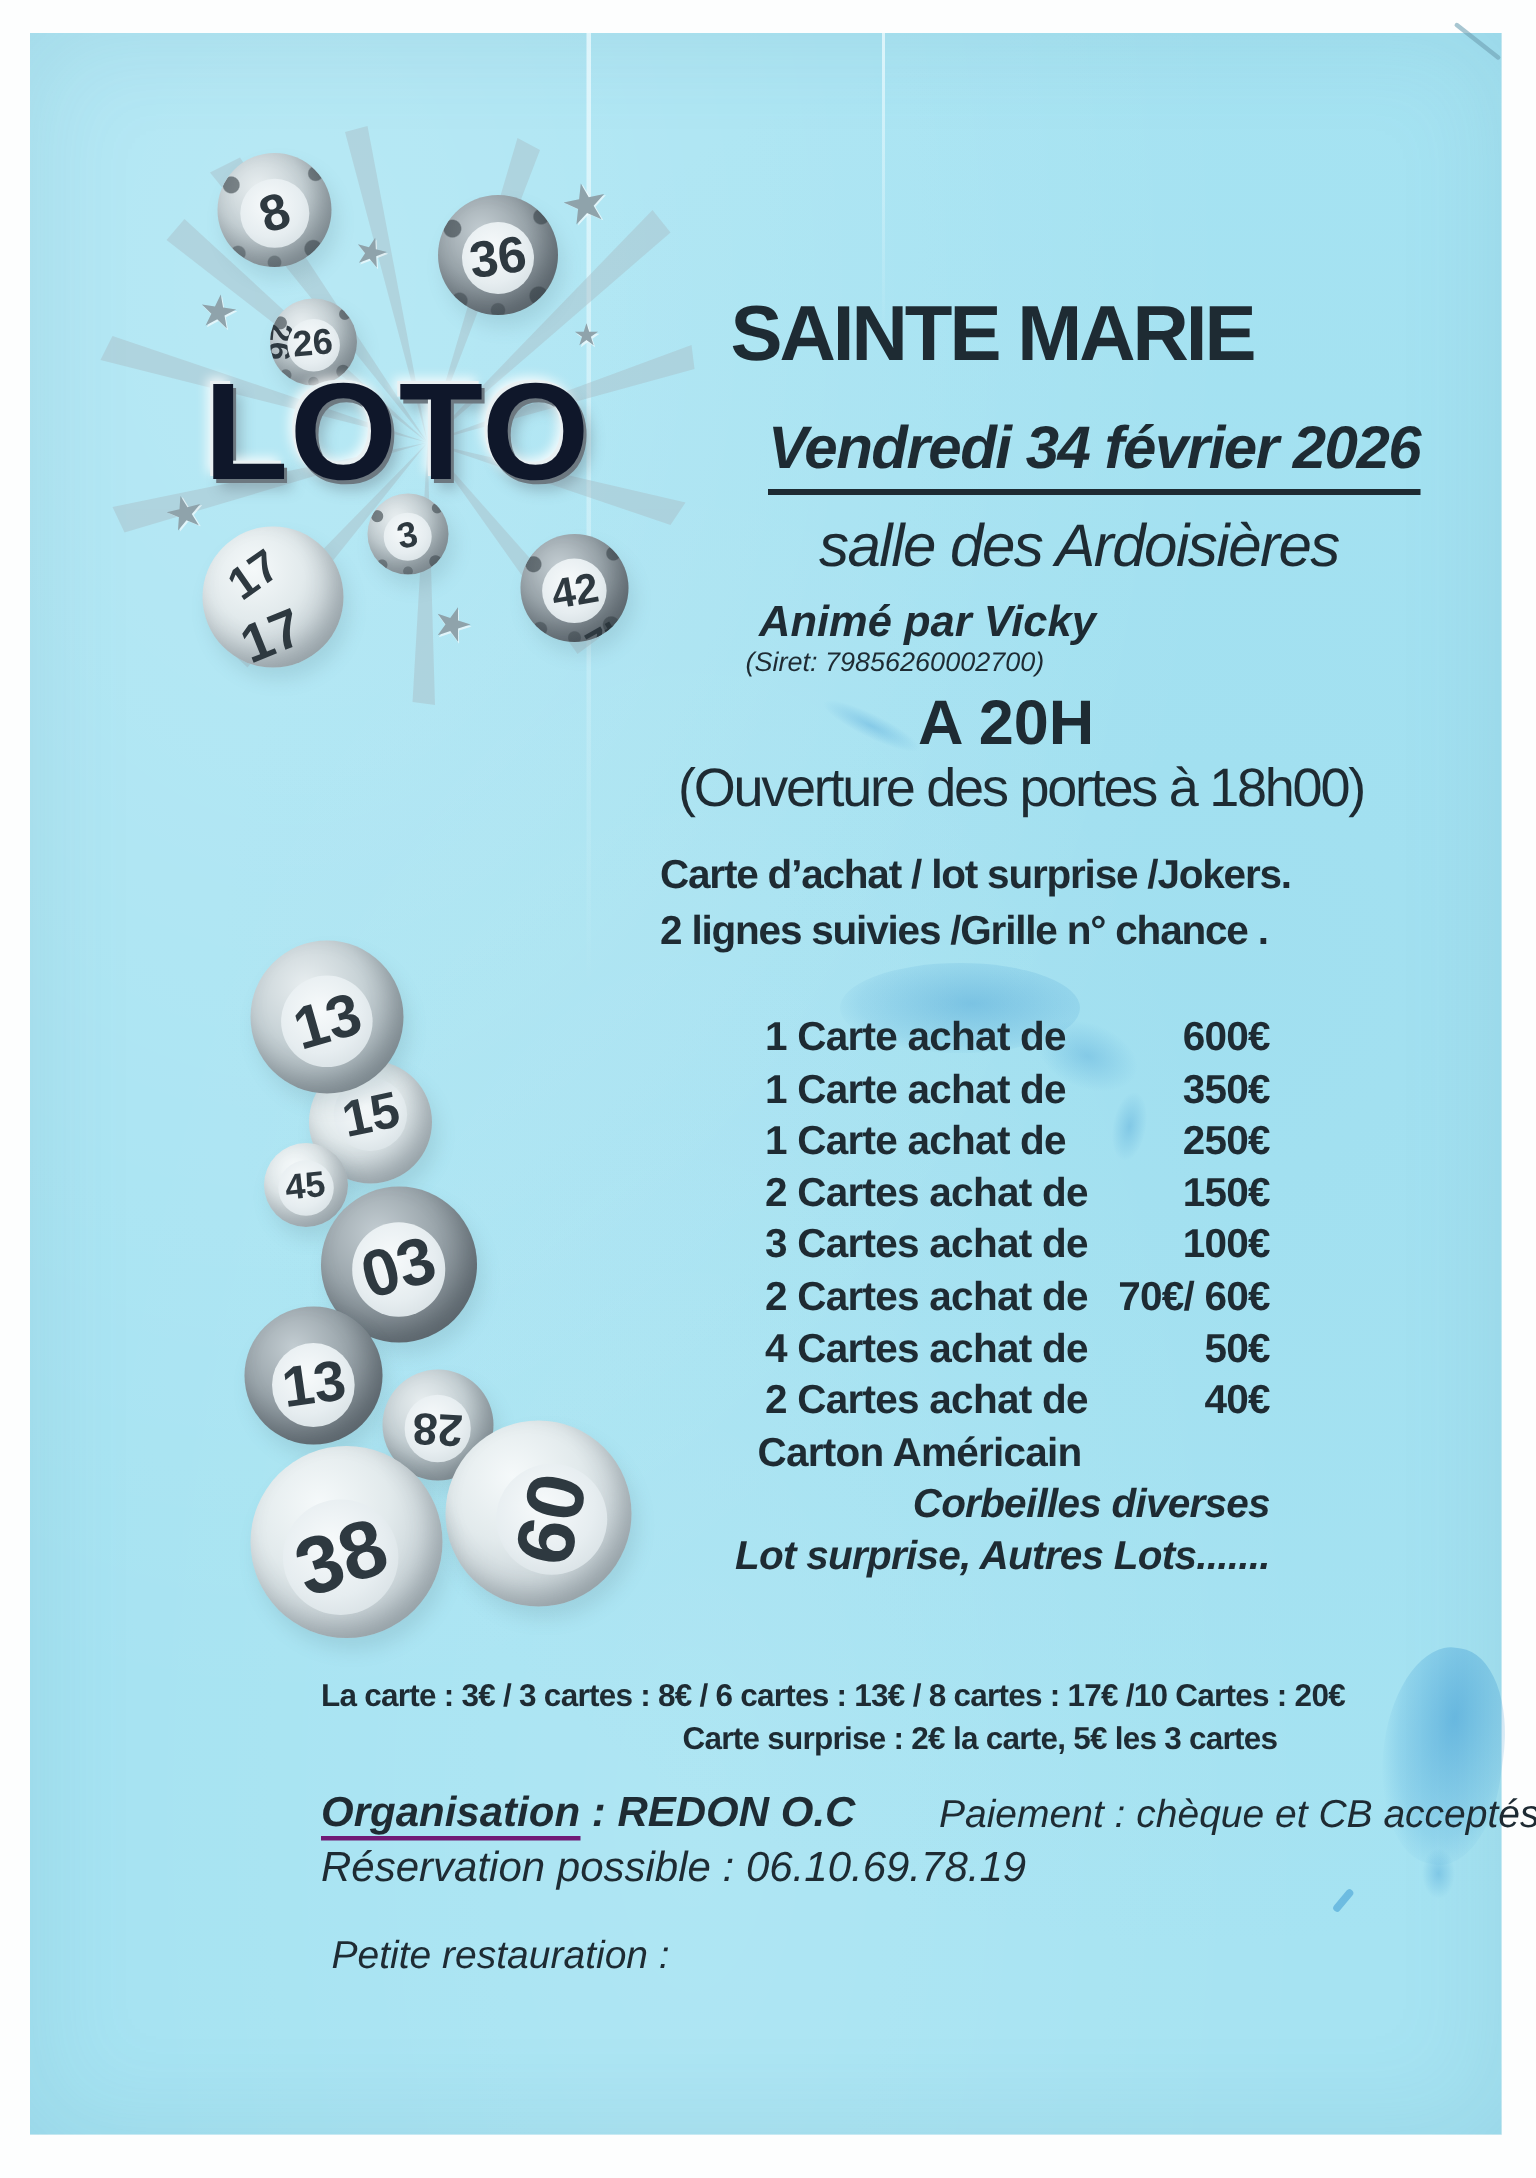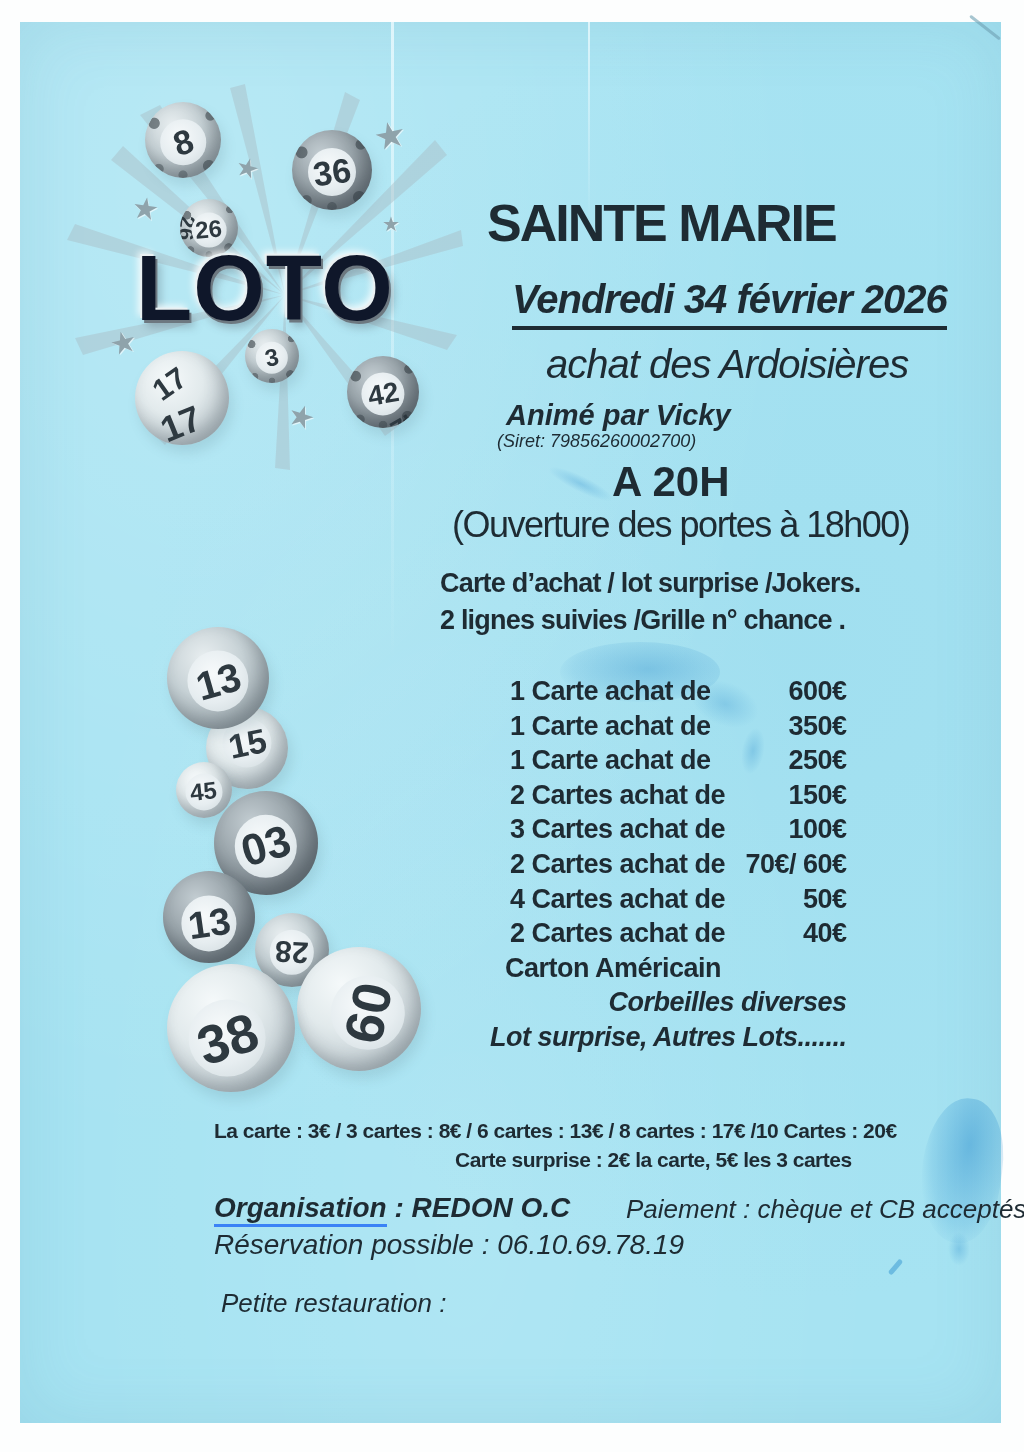--- a/index.html
+++ b/index.html
@@ -28,21 +28,21 @@
   #prizes{left:510px;top:676px;font-size:27px;font-weight:700;letter-spacing:-.5px;}
   #prizes .prow{display:flex;height:34.6px;align-items:flex-start;justify-content:space-between;}
   #prizes .plabel{width:216px;}
   #prizes .pextra{height:34.6px;}
   #prizes .x1{margin-left:-5px;}
   #prizes .x2,#prizes .x3{margin-left:-20px;font-style:italic;text-align:right;}
 
   #pricing1{left:214px;top:1119px;font-size:21px;font-weight:700;letter-spacing:-.5px;}
   #pricing2{left:455px;top:1148px;font-size:21px;font-weight:700;letter-spacing:-.5px;}
   #orgline{left:214px;top:1192px;font-size:28px;font-weight:700;font-style:italic;}
-  #orgline .ul{border-bottom:3px solid #3b82f6;padding-bottom:1px;}
+  #orgline .ul{border-bottom:3px solid #701a75;padding-bottom:1px;}
   #payment{left:626px;top:1195px;font-size:26px;font-style:italic;}
   #reservation{left:214px;top:1229px;font-size:28px;font-style:italic;}
   #restau-title{left:221px;top:1289px;font-size:26px;font-style:italic;}
   #restau-items{left:218px;top:1320px;font-size:25px;font-weight:700;letter-spacing:-.5px;}
 
   
   #starburst{position:absolute;left:45px;top:80px;width:420px;height:400px;}
   #loto-text{position:absolute;left:136px;top:236px;font-size:92px;font-weight:800;
              letter-spacing:1px;color:#0f172a;
              text-shadow:-2px -2px 0 #e9f0f2, 2px 3px 0 #6d7880,
@@ -186,21 +186,21 @@
   </div>
   <div class="ball sh-dark faceted b42">
     <span class="num2">42</span>
     <div class="patch">
       <span class="num">42</span>
     </div>
   </div>
 
   <div class="t" id="title">SAINTE MARIE</div>
   <div class="t" id="dateline">Vendredi 34 février 2026</div>
-  <div class="t" id="venue">achat des Ardoisières</div>
+  <div class="t" id="venue">salle des Ardoisières</div>
   <div class="t" id="host">Animé par Vicky</div>
   <div class="t" id="siret">(Siret: 79856260002700)</div>
   <div class="t" id="time">A 20H</div>
   <div class="t" id="doors">(Ouverture des portes à 18h00)</div>
   <div class="t" id="info1">Carte d’achat / lot surprise /Jokers.</div>
   <div class="t" id="info2">2 lignes suivies /Grille n° chance .</div>
 
   <div class="t" id="prizes">
     <div class="prow">
       <span class="plabel">1 Carte achat de</span>

